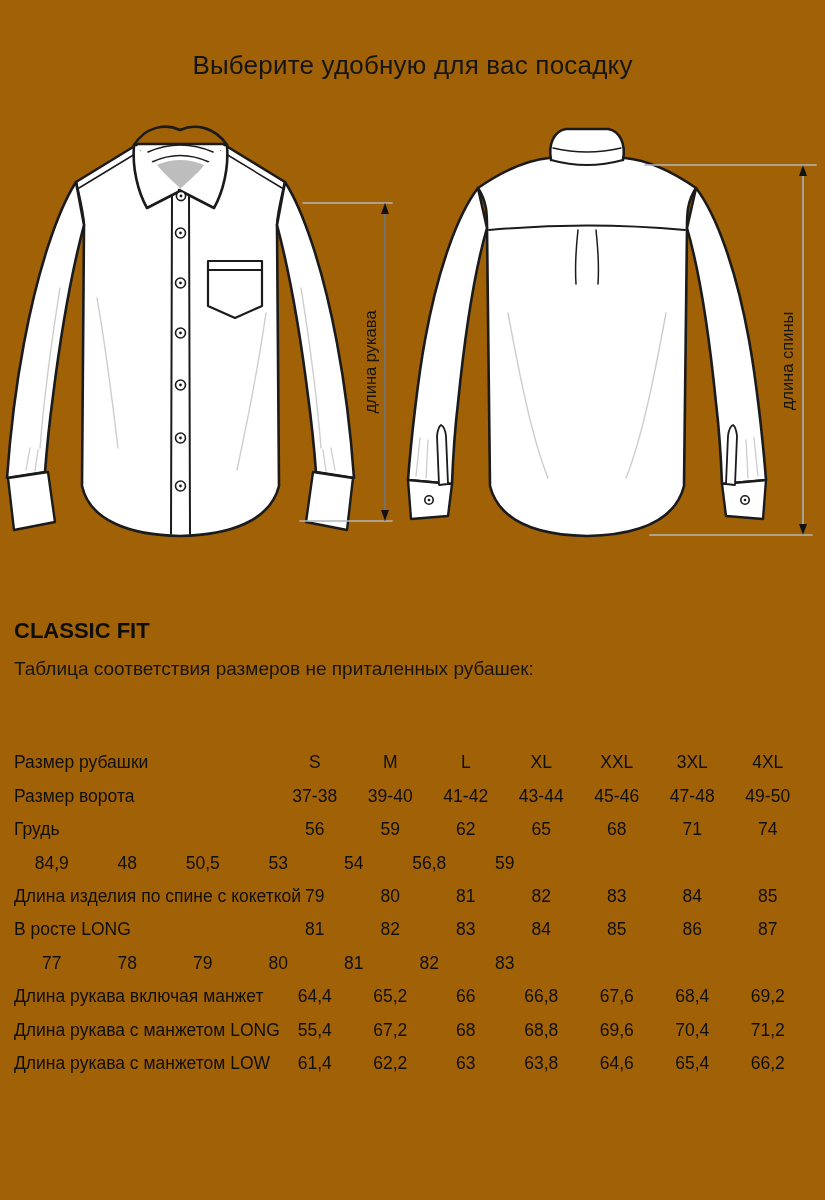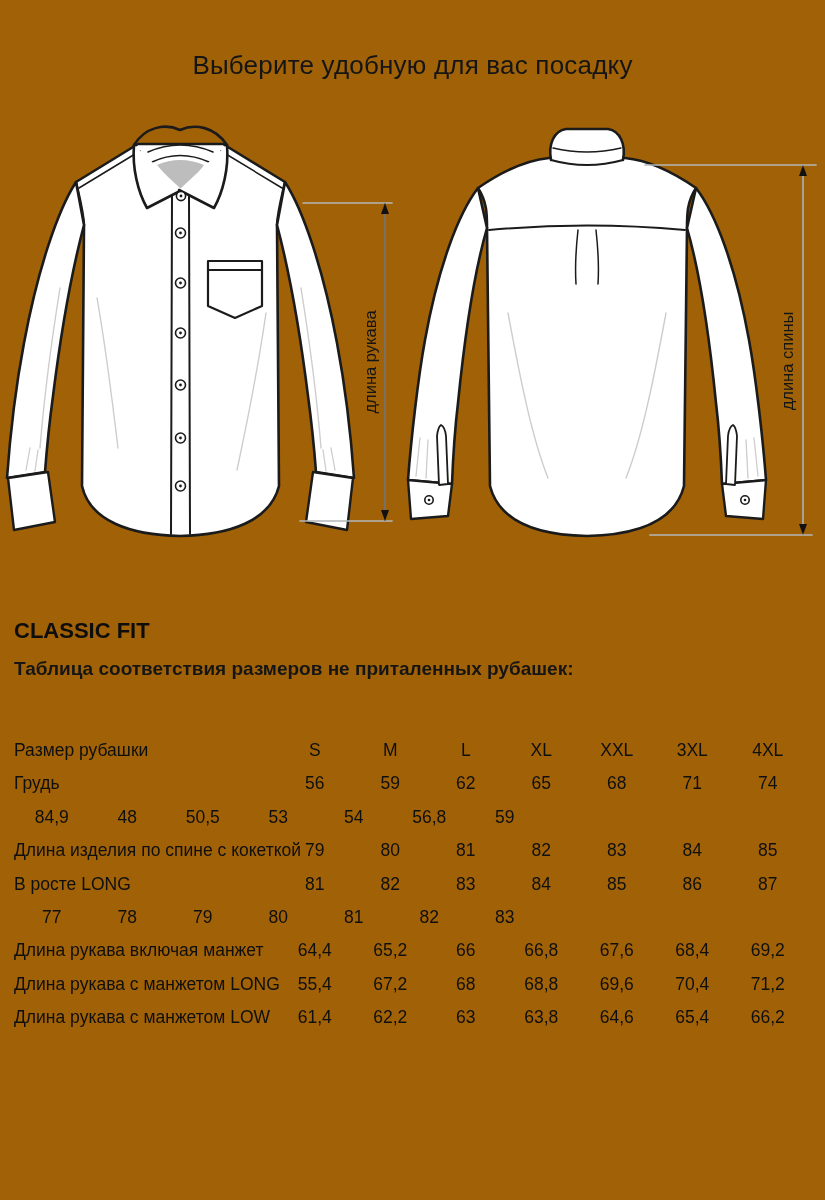--- a/index.html
+++ b/index.html
@@ -9,26 +9,26 @@
   }
   .title{
     position:absolute;top:50px;left:0;width:825px;text-align:center;
     font-size:26px;font-weight:400;color:#151515;letter-spacing:0.2px;
   }
   .diagram{position:absolute;top:118px;left:0;}
   .fit-heading{
     position:absolute;top:618px;left:14px;font-size:22px;font-weight:700;color:#0d0d0d;
   }
   .fit-subtitle{
-    position:absolute;top:658px;left:14px;font-size:19px;font-weight:700;color:#151515;
+    position:absolute;top:658px;left:14px;font-size:19px;font-weight:400;color:#151515;
   }
   .size-table{
     position:absolute;top:740px;left:0;width:825px;font-size:17.5px;color:#0f0f0f;
   }
-  .trow{display:flex;align-items:flex-start;height:33.4px;padding-left:14px;}
+  .trow{display:flex;align-items:flex-end;height:33.4px;padding-left:14px;}
   .tlabel{width:263px;flex:0 0 263px;text-align:left;white-space:nowrap;}
   .tval{width:75.5px;flex:0 0 75.5px;text-align:center;white-space:nowrap;}
 </style>
 </head>
 <body>
 
 <div class="page">
 
   <div class="title">Выберите удобную для вас посадку</div>
 
@@ -139,20 +139,30 @@
         <span class="tlabel">Размер рубашки</span>
         <span class="tval">S</span>
         <span class="tval">M</span>
         <span class="tval">L</span>
         <span class="tval">XL</span>
         <span class="tval">XXL</span>
         <span class="tval">3XL</span>
         <span class="tval">4XL</span>
       </div>
       <div class="trow">
+        <span class="tlabel">Размер ворота</span>
+        <span class="tval">37-38</span>
+        <span class="tval">39-40</span>
+        <span class="tval">41-42</span>
+        <span class="tval">43-44</span>
+        <span class="tval">45-46</span>
+        <span class="tval">47-48</span>
+        <span class="tval">49-50</span>
+      </div>
+      <div class="trow">
         <span class="tlabel">Грудь</span>
         <span class="tval">56</span>
         <span class="tval">59</span>
         <span class="tval">62</span>
         <span class="tval">65</span>
         <span class="tval">68</span>
         <span class="tval">71</span>
         <span class="tval">74</span>
       </div>
       <div class="trow">

